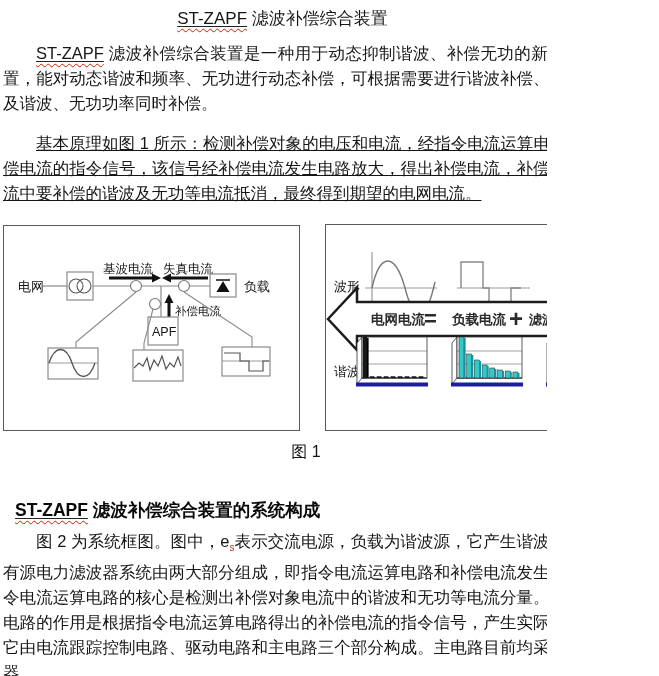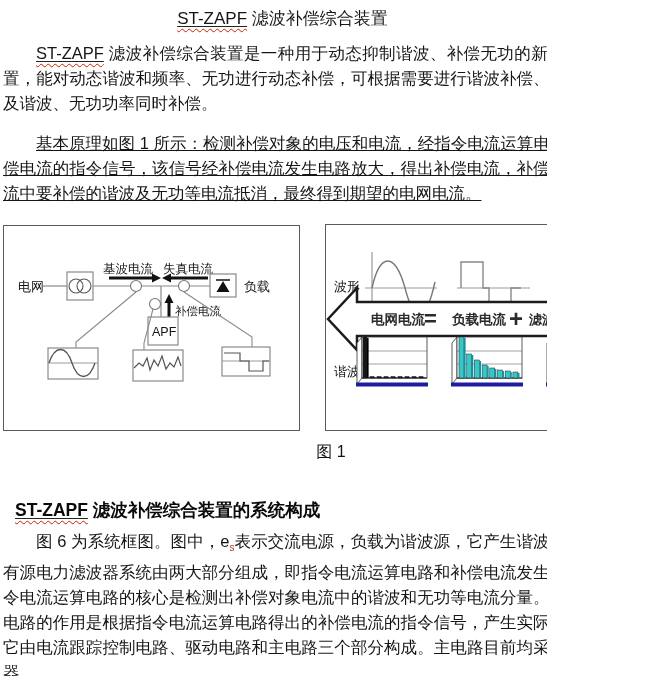--- a/index.html
+++ b/index.html
@@ -8,21 +8,21 @@
   .title{position:absolute;top:6px;left:0;width:565px;text-align:center;
          font-size:17px;line-height:25px;color:#151515;}
   .para{position:absolute;left:3px;width:646px;margin:0;font-size:16.5px;line-height:25px;
         text-align:justify;text-indent:33px;color:#151515;}
   .p1{top:41px;}
   .p2{top:131px;text-decoration:underline;}
   .p3{top:529px;}
   .kw{text-decoration:underline solid #222;text-underline-offset:2px;}
   .kw .wavy{text-decoration:underline wavy #cc2200;text-decoration-thickness:1px;text-underline-offset:4px;}
   .caption{position:absolute;top:439px;left:0;width:612px;text-align:center;
-           font-size:16px;line-height:25px;color:#151515;margin-left:25px;}
+           font-size:16px;line-height:25px;color:#151515;}
   .heading{position:absolute;top:486px;left:3px;margin:12px;font-size:17.5px;line-height:25px;
            font-weight:bold;color:#0a0a0a;}
   .fig-left{position:absolute;left:3px;top:225px;}
   .fig-right{position:absolute;left:325px;top:224px;}
   .artifact-line{position:absolute;left:650px;top:219px;width:1px;height:228px;background:#a8a8a8;}
   sub.es{font-size:10px;color:#b03424;}
   svg text{font-family:"Liberation Sans","DejaVu Sans",sans-serif;}
 </style>
 </head>
 <body>
@@ -194,15 +194,15 @@
         <rect x="283.5" y="139" width="1.6" height="3" fill="#a39a1e"></rect>
       </g>
   </svg>
 
   <div class="artifact-line"></div>
 
   <div class="caption">图 1</div>
 
   <h2 class="heading"><span class="kw"><span class="wavy">ST-ZAPF</span></span><span> 滤波补偿综合装置的系统构成</span></h2>
 
-  <p class="para p3"><span>图 6 为系统框图。图中，e</span><sub class="es">s</sub><span>表示交流电源，负载为谐波源，它产生谐波并消耗无功。有源电力滤波器系统由两大部分组成，即指令电流运算电路和补偿电流发生电路。其中指令电流运算电路的核心是检测出补偿对象电流中的谐波和无功等电流分量。补偿电流发生电路的作用是根据指令电流运算电路得出的补偿电流的指令信号，产生实际的补偿电流，它由电流跟踪控制电路、驱动电路和主电路三个部分构成。主电路目前均采用 PWM 变流器。</span></p>
+  <p class="para p3"><span>图 2 为系统框图。图中，e</span><sub class="es">s</sub><span>表示交流电源，负载为谐波源，它产生谐波并消耗无功。有源电力滤波器系统由两大部分组成，即指令电流运算电路和补偿电流发生电路。其中指令电流运算电路的核心是检测出补偿对象电流中的谐波和无功等电流分量。补偿电流发生电路的作用是根据指令电流运算电路得出的补偿电流的指令信号，产生实际的补偿电流，它由电流跟踪控制电路、驱动电路和主电路三个部分构成。主电路目前均采用 PWM 变流器。</span></p>
 
 </div>
 
 </body></html>

